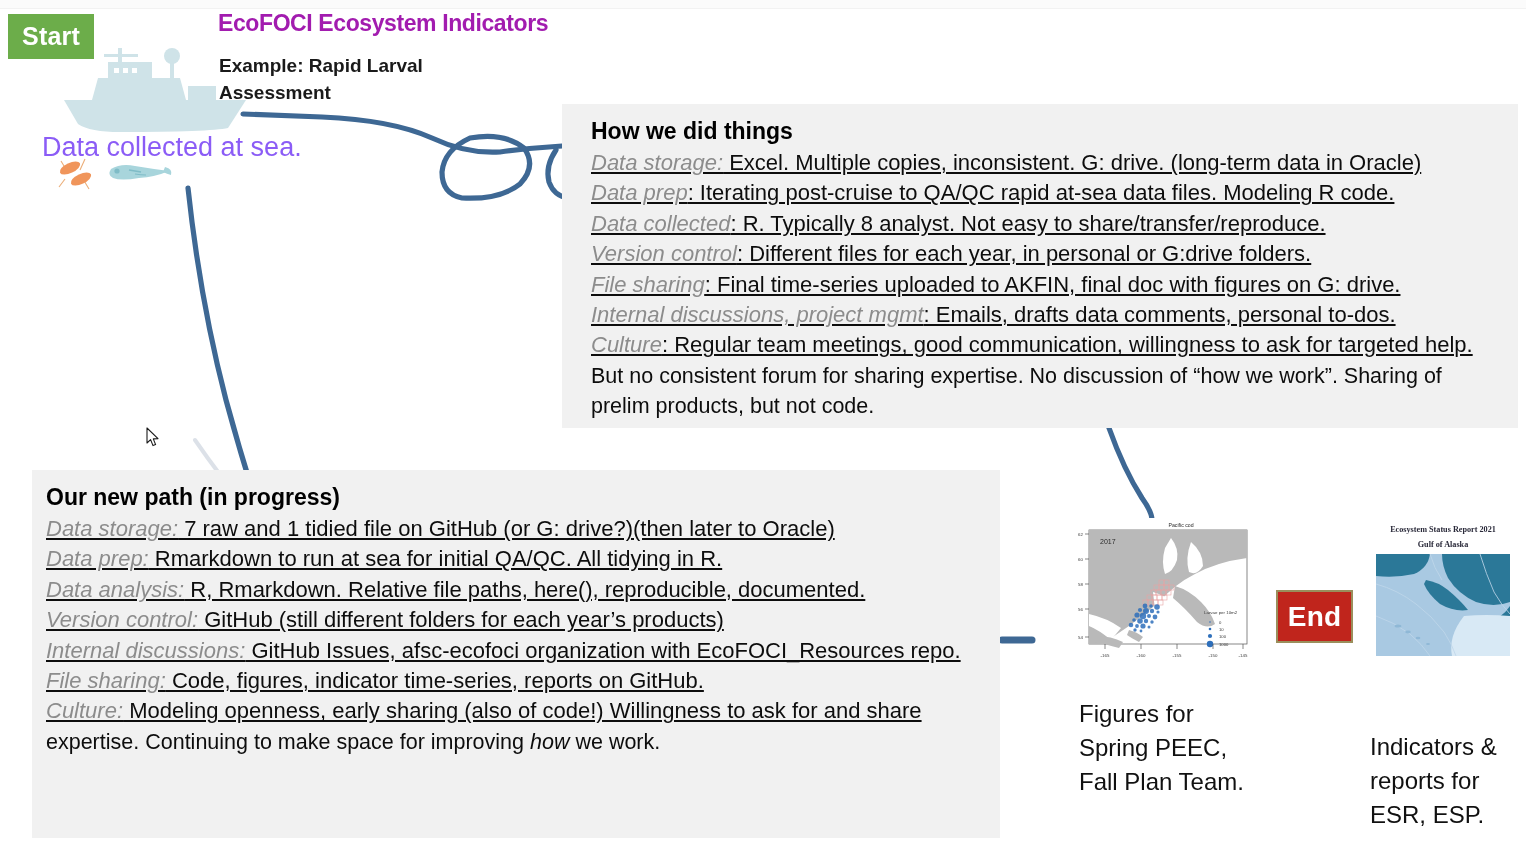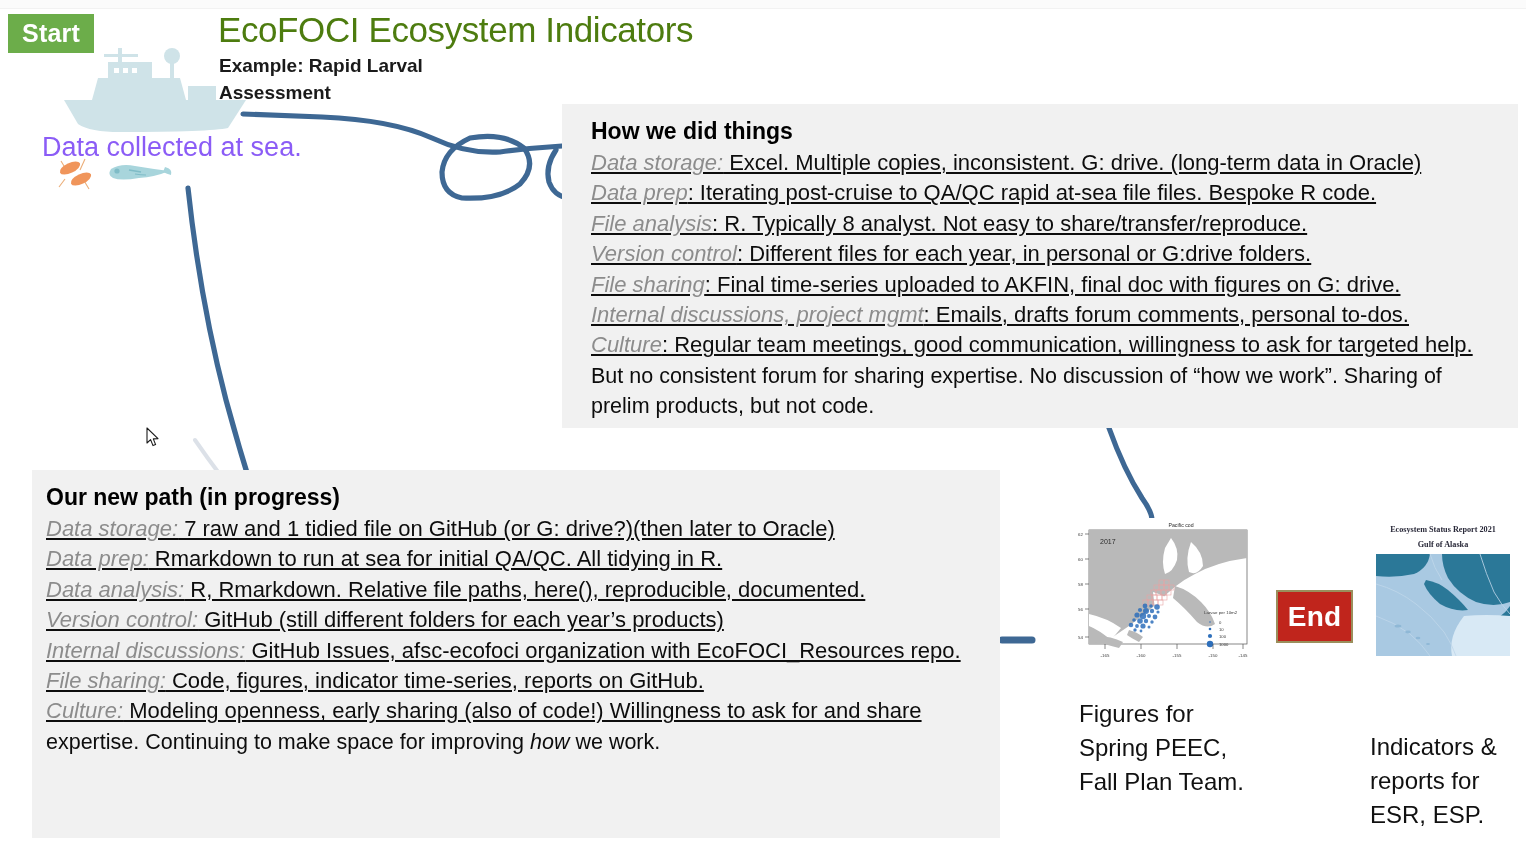--- a/index.html
+++ b/index.html
@@ -38,39 +38,39 @@
     position: absolute;
     display: flex;
     align-items: center;
     justify-content: center;
     color: #ffffff;
     font-weight: 600;
     letter-spacing: .2px;
   }
   #start-chip {
     left: 8px; top: 14px;
-    width: 86px; height: 39px;
+    width: 86px; height: 45px;
     background: #6CAD4A;
     font-size: 25px;
   }
   #end-chip {
     left: 1276px; top: 590px;
     width: 73px; height: 49px;
     background: #C0251C;
     border: 2px solid #9a8f5c;
     font-size: 28px;
   }
 
   
   #deck-title {
     position: absolute;
     left: 218px; top: 10px;
-    font-size: 35px;
-    font-weight: normal;
-    color: #4d7c0f;
+    font-size: 23px;
+    font-weight: bold;
+    color: #a21caf;
     letter-spacing: -0.4px;
     white-space: nowrap;
   }
   #deck-subtitle {
     position: absolute;
     left: 219px; top: 52px;
     width: 320px;
     font-size: 19px;
     line-height: 27px;
     font-weight: 600;
@@ -252,33 +252,33 @@
     </g>
   </svg>
 
   <div class="panel" id="panel-how">
     <div class="panel-title">How we did things</div>
 
     <div class="panel-line">
       <span class="lbl">Data storage:</span><span> Excel. Multiple copies, inconsistent. G: drive. (long-term data in Oracle)</span>
     </div>
     <div class="panel-line">
-      <span class="lbl">Data prep</span><span>: Iterating post-cruise to QA/QC rapid at-sea file files. Bespoke R code.</span>
-    </div>
-    <div class="panel-line">
-      <span class="lbl">File analysis</span><span>: R. Typically 8 analyst. Not easy to share/transfer/reproduce.</span>
+      <span class="lbl">Data prep</span><span>: Iterating post-cruise to QA/QC rapid at-sea data files. Modeling R code.</span>
+    </div>
+    <div class="panel-line">
+      <span class="lbl">Data collected</span><span>: R. Typically 8 analyst. Not easy to share/transfer/reproduce.</span>
     </div>
     <div class="panel-line">
       <span class="lbl">Version control</span><span>: Different files for each year,  in personal or G:drive folders.</span>
     </div>
     <div class="panel-line">
       <span class="lbl">File sharing</span><span>: Final time-series uploaded to AKFIN, final doc with figures on G: drive.</span>
     </div>
     <div class="panel-line">
-      <span class="lbl">Internal discussions, project mgmt</span><span>: Emails, drafts forum comments, personal to-dos.</span>
+      <span class="lbl">Internal discussions, project mgmt</span><span>: Emails, drafts data comments, personal to-dos.</span>
     </div>
     <div class="panel-line">
       <span class="lbl">Culture</span><span>: Regular team meetings, good communication, willingness to ask for targeted help.</span>
     </div>
     <div class="panel-cont">But no consistent forum for sharing expertise. No discussion of “how we work”.  Sharing of prelim products, but not code.</div>
   </div>
 
   <div class="panel" id="panel-new">
     <div class="panel-title">Our new path (in progress)</div>
 

